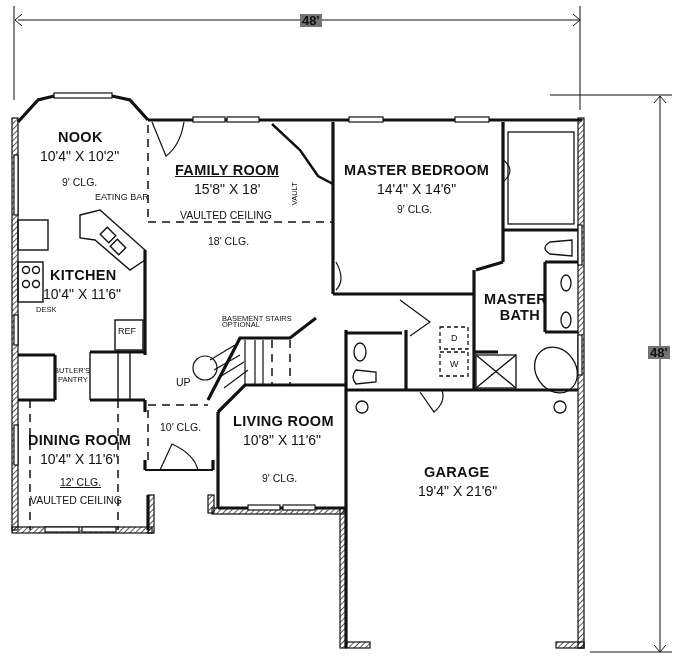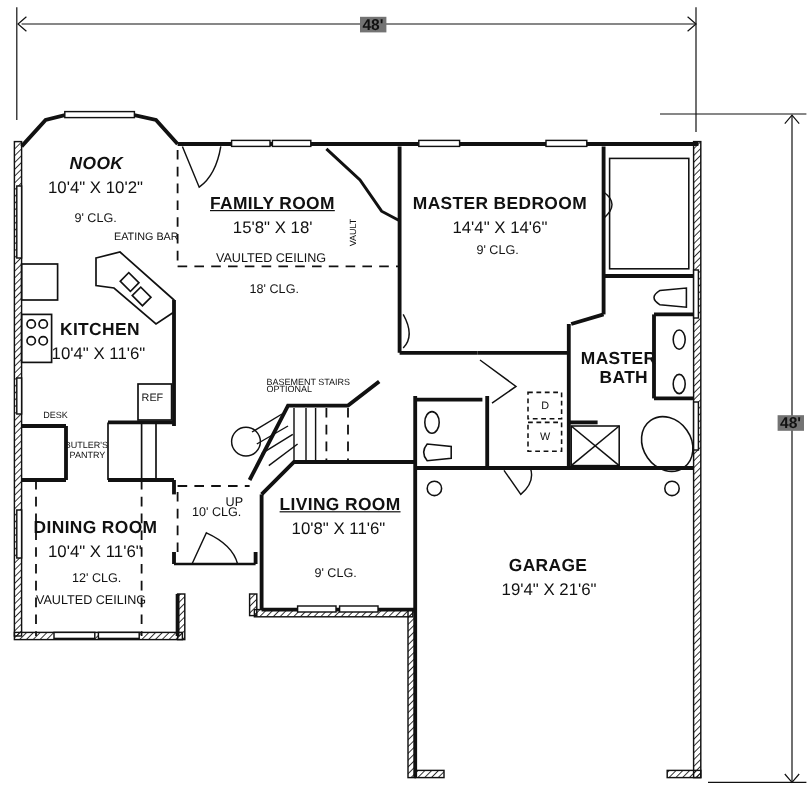--- a/index.html
+++ b/index.html
@@ -179,55 +179,55 @@
     <path d="M503,160 q14,10 0,22"></path>
     <path d="M160,470 l12,-26 q22,10 26,26"></path>
     <path d="M400,300 l30,22 l-20,14"></path>
     <path d="M420,392 l14,20 q12,-10 8,-22"></path>
   </g>
 </svg>
 
 <div class="lbl dimline" style="left:300px; top:14px;">48'</div>
 <div class="lbl dimline" style="left:648px; top:346px;">48'</div>
 
-<div class="lbl rn" style="left:58px; top:130px;font-style:italic;">NOOK</div>
+<div class="lbl rn" style="left:58px; top:130px;">NOOK</div>
 <div class="lbl dim" style="left:40px; top:149px;">10'4" X 10'2"</div>
 <div class="lbl clg" style="left:62px; top:177px;">9' CLG.</div>
 
 <div class="lbl rn" style="left:175px; top:163px;text-decoration:underline;">FAMILY ROOM</div>
 <div class="lbl dim" style="left:194px; top:182px;">15'8" X 18'</div>
 <div class="lbl clg" style="left:180px; top:210px;">VAULTED CEILING</div>
 <div class="lbl clg" style="left:208px; top:236px;">18' CLG.</div>
 <div class="lbl xs" style="left:283px; top:190px; transform:rotate(-90deg);">VAULT</div>
 
 <div class="lbl rn" style="left:344px; top:163px;">MASTER BEDROOM</div>
 <div class="lbl dim" style="left:377px; top:182px;">14'4" X 14'6"</div>
 <div class="lbl clg" style="left:397px; top:204px;">9' CLG.</div>
 
 <div class="lbl rn" style="left:50px; top:268px;text-align:center;">KITCHEN</div>
 <div class="lbl dim" style="left:43px; top:287px;">10'4" X 11'6"</div>
 
 <div class="lbl rn" style="left:484px; top:291px; line-height:16px;">MASTER<br>&nbsp;&nbsp;BATH</div>
 
 <div class="lbl rn" style="left:28px; top:433px;">DINING ROOM</div>
 <div class="lbl dim" style="left:40px; top:452px;">10'4" X 11'6"</div>
-<div class="lbl clg" style="left:60px; top:477px;">12' CLG.</div>
+<div class="lbl clg" style="left:60px; top:477px;text-decoration:underline;">12' CLG.</div>
 <div class="lbl clg" style="left:30px; top:495px;">VAULTED CEILING</div>
 
-<div class="lbl rn" style="left:233px; top:414px;text-decoration:underline;">LIVING ROOM</div>
+<div class="lbl rn" style="left:233px; top:414px;">LIVING ROOM</div>
 <div class="lbl dim" style="left:243px; top:433px;">10'8" X 11'6"</div>
 <div class="lbl clg" style="left:262px; top:473px;">9' CLG.</div>
 
 <div class="lbl rn" style="left:424px; top:465px;">GARAGE</div>
 <div class="lbl dim" style="left:418px; top:484px;">19'4" X 21'6"</div>
 
 <div class="lbl clg" style="left:160px; top:422px;">10' CLG.</div>
-<div class="lbl clg" style="left:176px; top:414px;margin-left:12px;">UP</div>
+<div class="lbl clg" style="left:176px; top:377px;">UP</div>
 
 <div class="lbl sm" style="left:95px; top:193px;">EATING BAR</div>
-<div class="lbl xs" style="left:36px; top:342px;">DESK</div>
+<div class="lbl xs" style="left:36px; top:306px;">DESK</div>
 <div class="lbl sm" style="left:118px; top:327px;">REF</div>
 <div class="lbl xs" style="left:54px; top:367px;">BUTLER'S</div>
 <div class="lbl xs" style="left:58px; top:376px;">PANTRY</div>
 <div class="lbl xs" style="left:222px; top:305px;margin-top:16px;">OPTIONAL</div>
 <div class="lbl xs" style="left:222px; top:315px;">BASEMENT STAIRS</div>
 <div class="lbl sm" style="left:451px; top:334px;">D</div>
 <div class="lbl sm" style="left:450px; top:360px;">W</div>
 
 </body></html>

